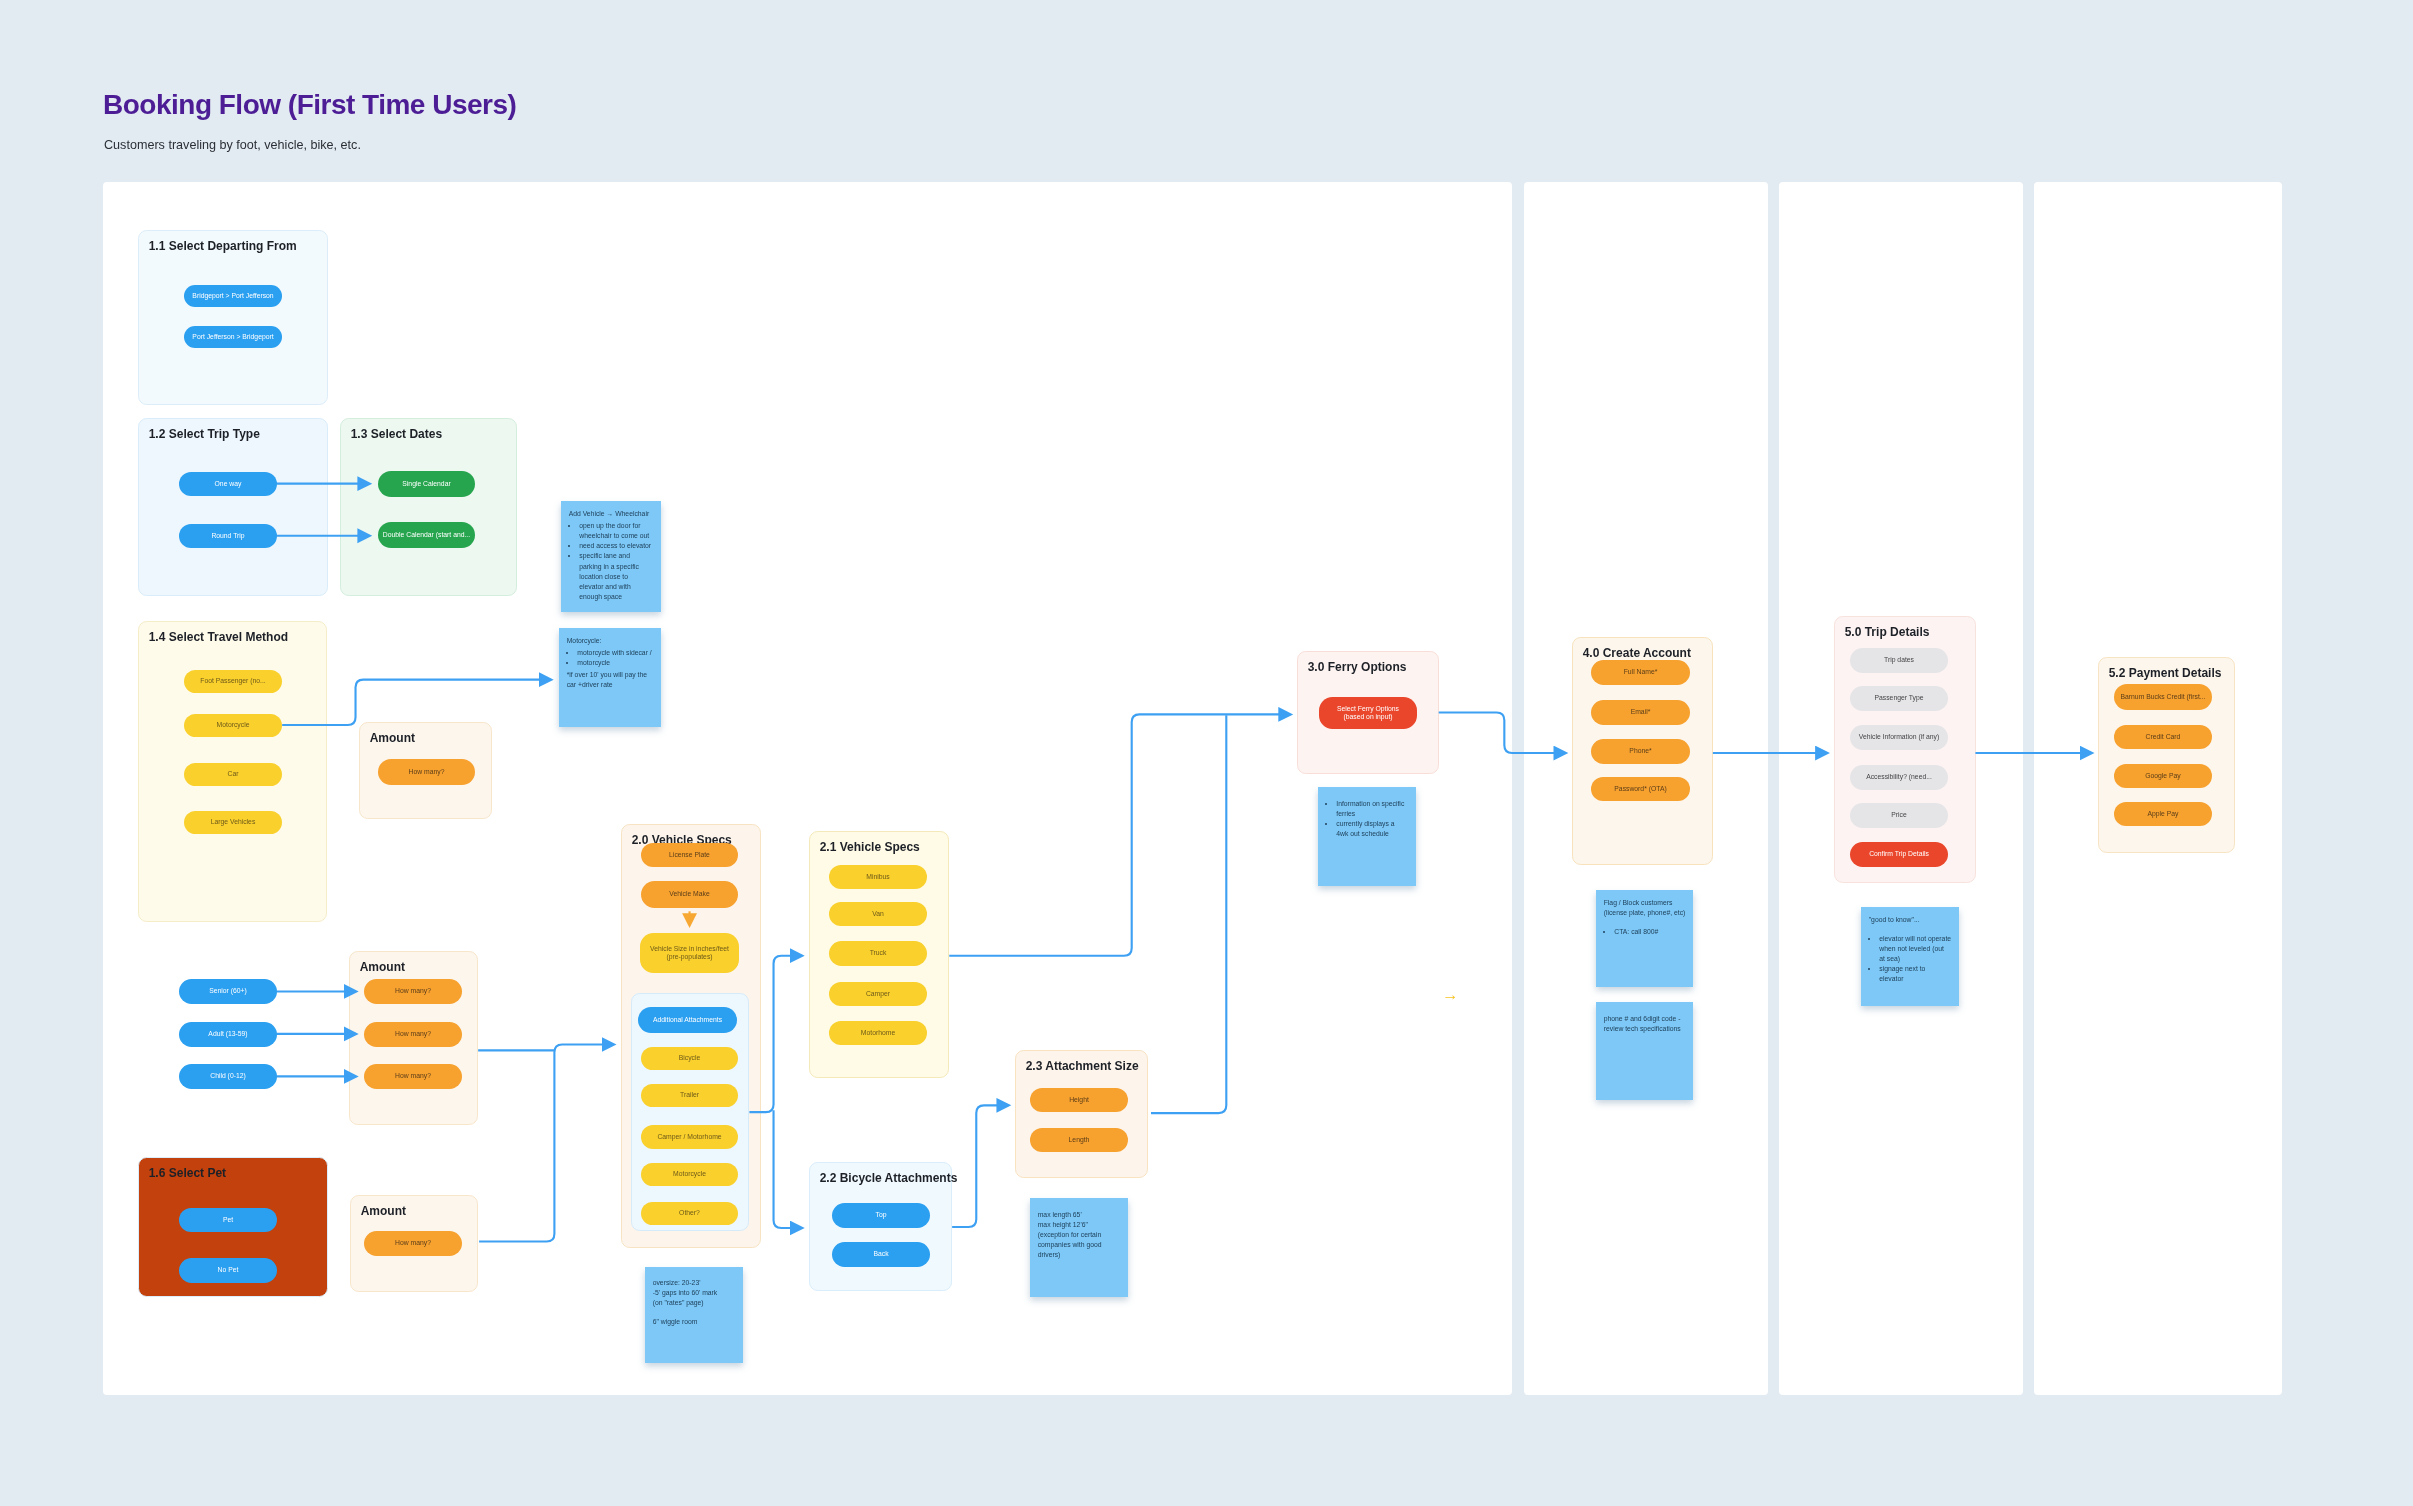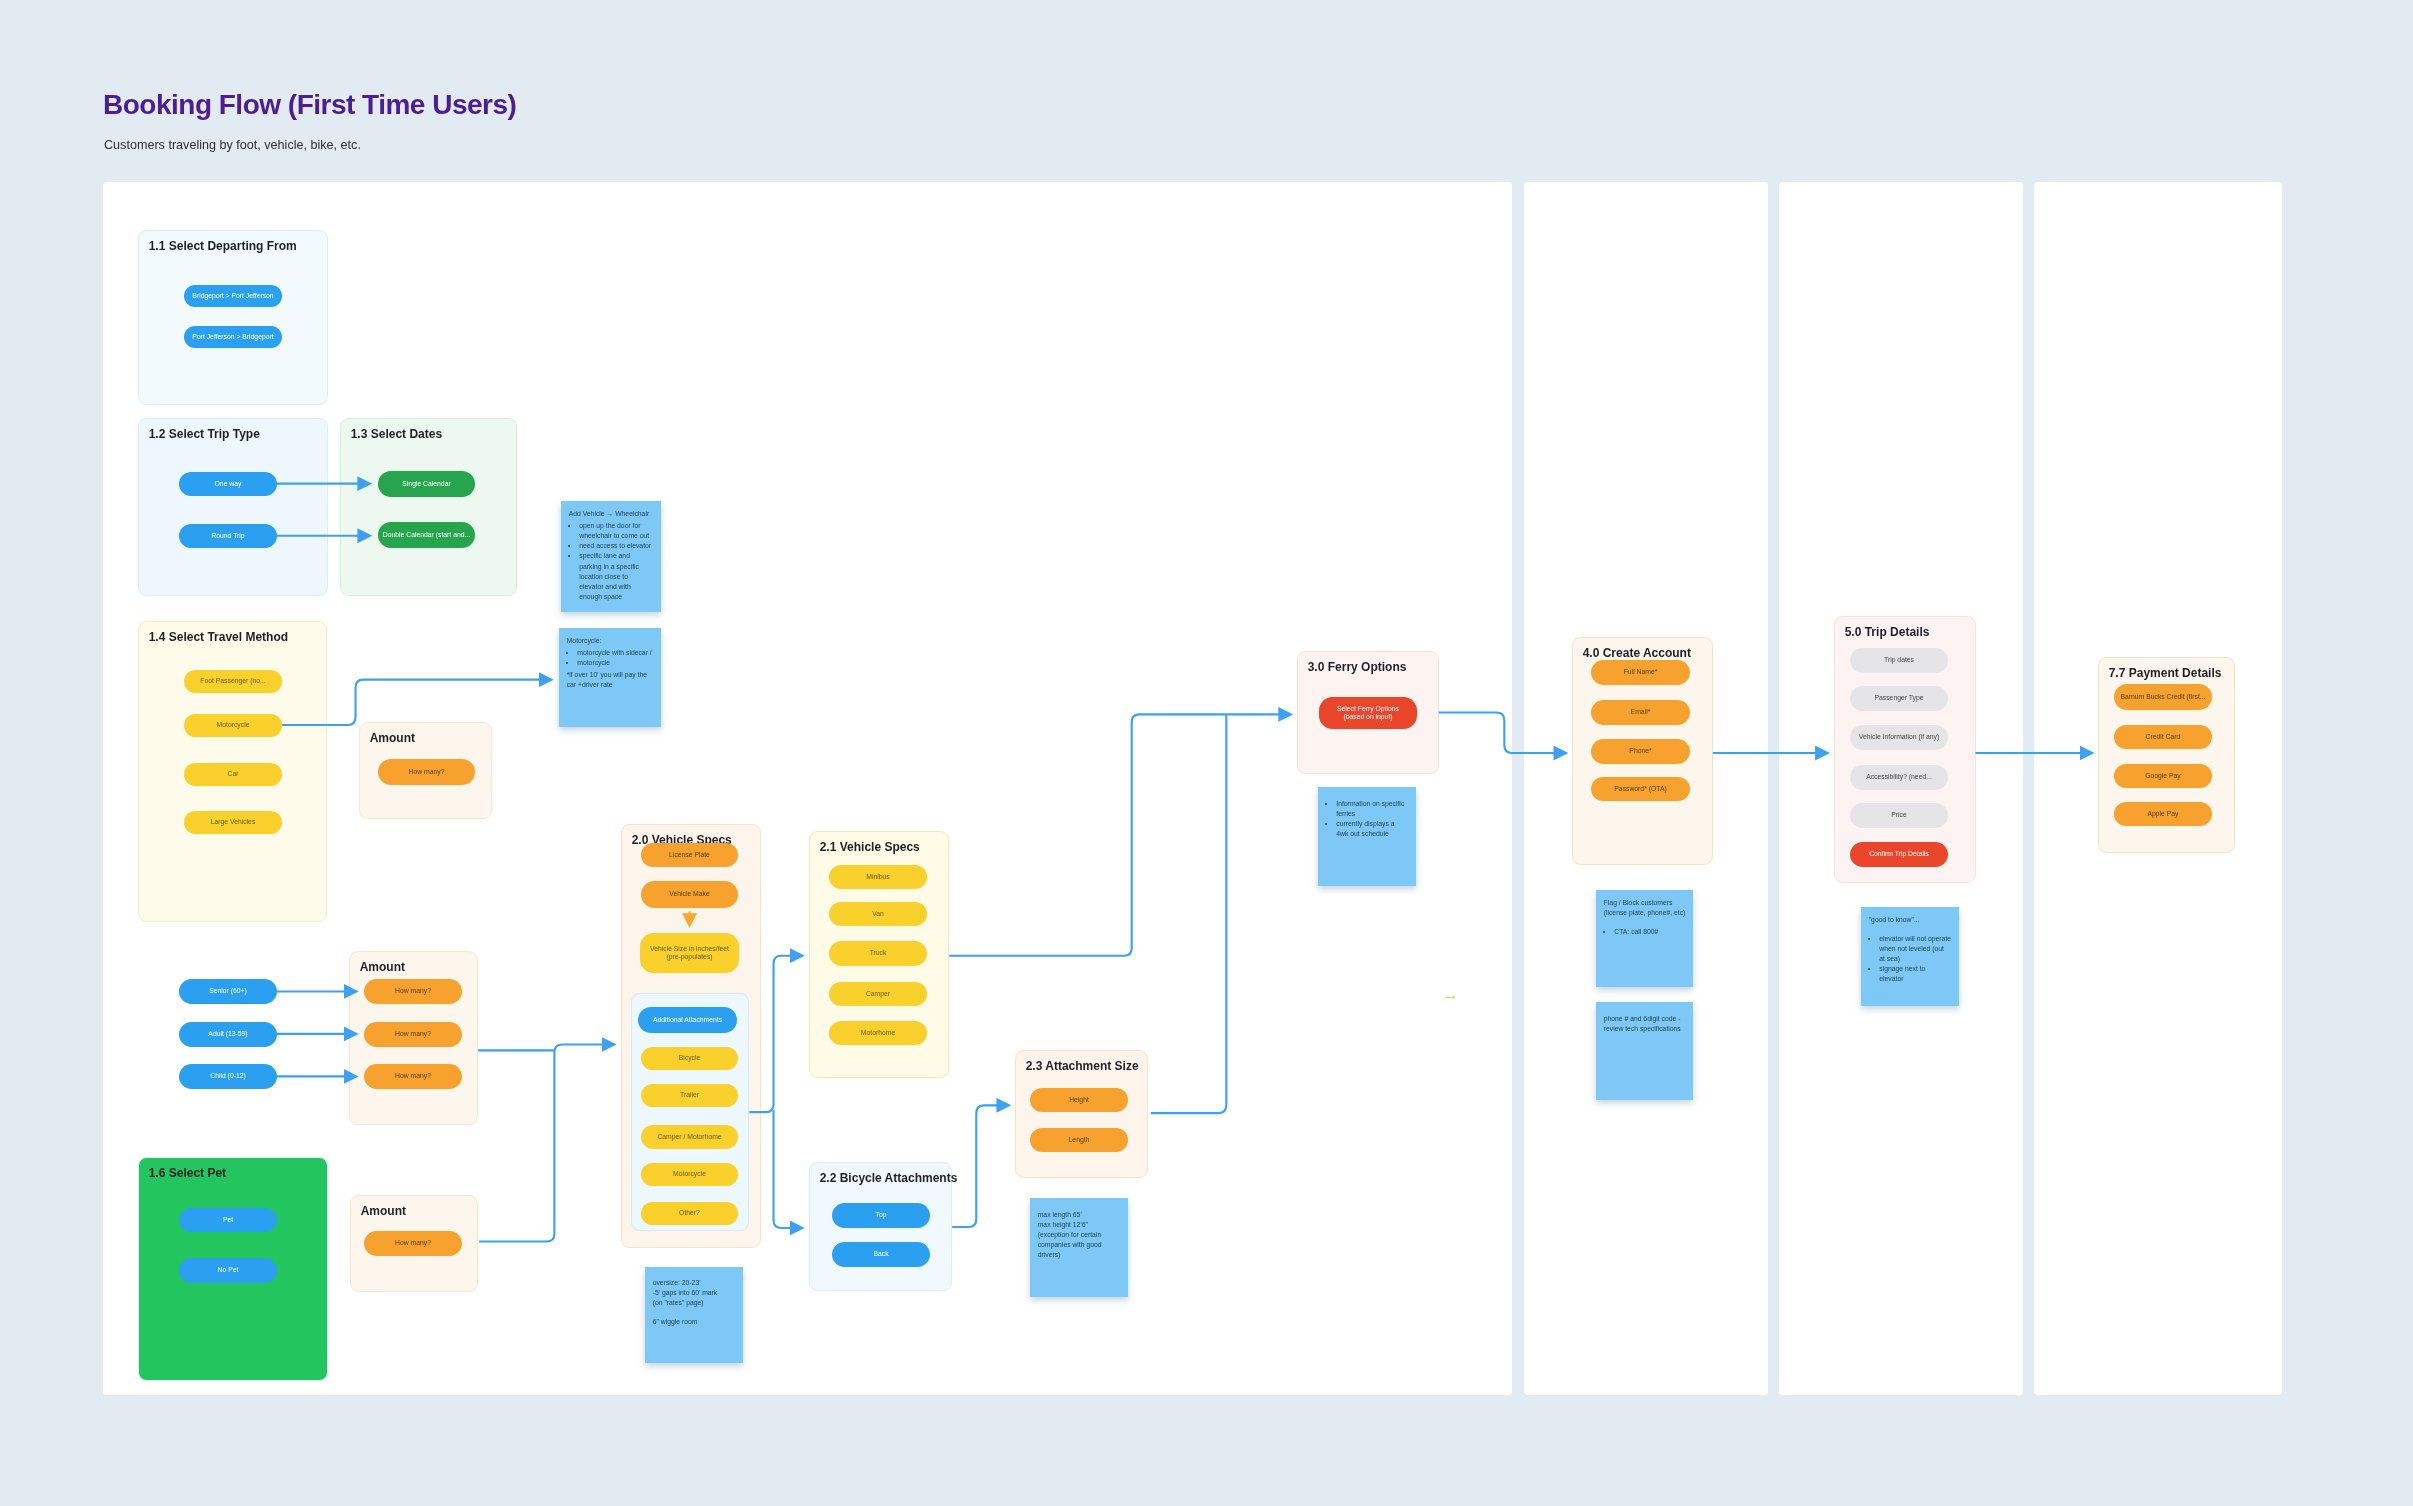--- a/index.html
+++ b/index.html
@@ -55,21 +55,21 @@
   </div>
   <div class="box" style="left:138px;top:621px;width:189px;height:301px;background:#fffbeb;border-color:#f5ecc8;">
     <div class="sec-title">1.4 Select Travel Method</div>
   </div>
   <div class="box" style="left:359px;top:722px;width:133px;height:97px;background:#fdf6ed;border-color:#f8e6cb;">
     <div class="sec-title">Amount</div>
   </div>
   <div class="box" style="left:349px;top:951px;width:129px;height:174px;background:#fdf6ed;border-color:#f8e6cb;">
     <div class="sec-title">Amount</div>
   </div>
-  <div class="box" style="left:138px;top:1157px;width:190px;height:224px;background:#22c55e;border-color:#daeefb;">
+  <div class="box" style="left:138px;top:1157px;width:190px;height:140px;background:#c2410c;border-color:#daeefb;">
     <div class="sec-title">1.6 Select Pet</div>
   </div>
   <div class="box" style="left:350px;top:1195px;width:128px;height:97px;background:#fdf6ed;border-color:#f8e6cb;">
     <div class="sec-title">Amount</div>
   </div>
   <div class="box" style="left:621px;top:824px;width:140px;height:424px;background:#fdf5ec;border-color:#f7e3c2;">
     <div class="sec-title">2.0 Vehicle Specs</div>
   </div>
   <div class="box" style="left:631px;top:993px;width:118px;height:238px;background:#edf7fe;border-color:#d6ebfa;"></div>
   <div class="box" style="left:809px;top:831px;width:140px;height:247px;background:#fffbe7;border-color:#f4e9b9;">
@@ -84,21 +84,21 @@
   <div class="box" style="left:1297px;top:651px;width:142px;height:123px;background:#fdf4f2;border-color:#f9ded8;">
     <div class="sec-title">3.0 Ferry Options</div>
   </div>
   <div class="box" style="left:1572px;top:637px;width:141px;height:228px;background:#fdf6ec;border-color:#f7e2bd;">
     <div class="sec-title">4.0 Create Account</div>
   </div>
   <div class="box" style="left:1834px;top:616px;width:142px;height:267px;background:#fcf3f2;border-color:#f8e2dd;">
     <div class="sec-title">5.0 Trip Details</div>
   </div>
   <div class="box" style="left:2098px;top:657px;width:137px;height:196px;background:#fdf6ec;border-color:#f7e4c3;">
-    <div class="sec-title">7.7 Payment Details</div>
+    <div class="sec-title">5.2 Payment Details</div>
   </div>
 
   <svg class="overlay" width="2414" height="1506" viewBox="0 0 2500 1560">
     <defs>
       <marker id="ab" markerWidth="8" markerHeight="8" refX="5.5" refY="3.5" orient="auto">
         <path d="M0,0 L7,3.5 L0,7 Z" fill="#3da0f2"></path>
       </marker>
       <marker id="ao" markerWidth="8" markerHeight="8" refX="5.5" refY="3.5" orient="auto">
         <path d="M0,0 L7,3.5 L0,7 Z" fill="#f6a832"></path>
       </marker>

